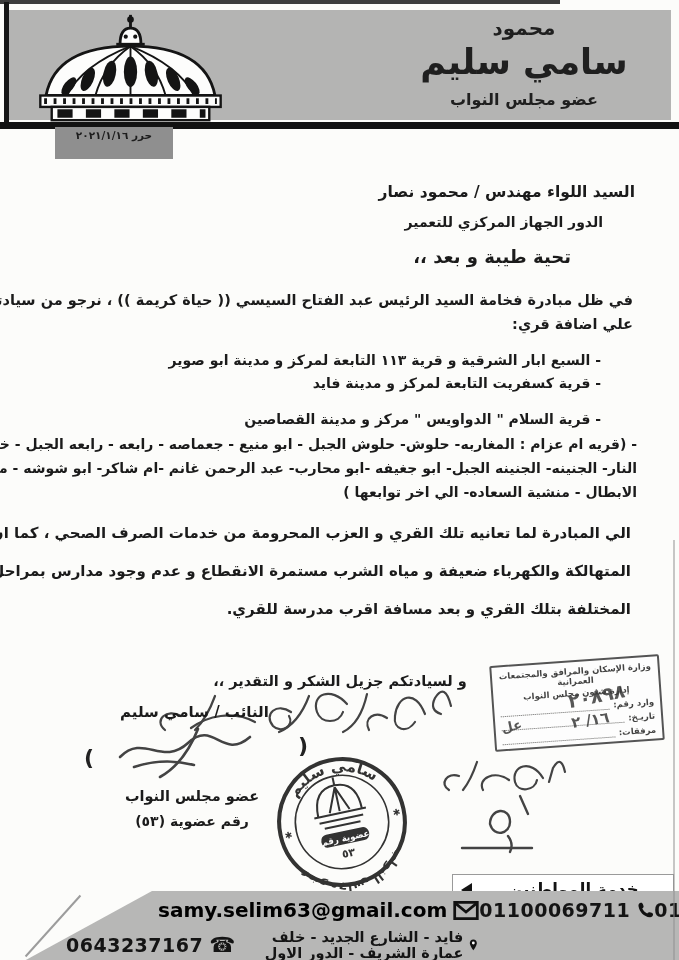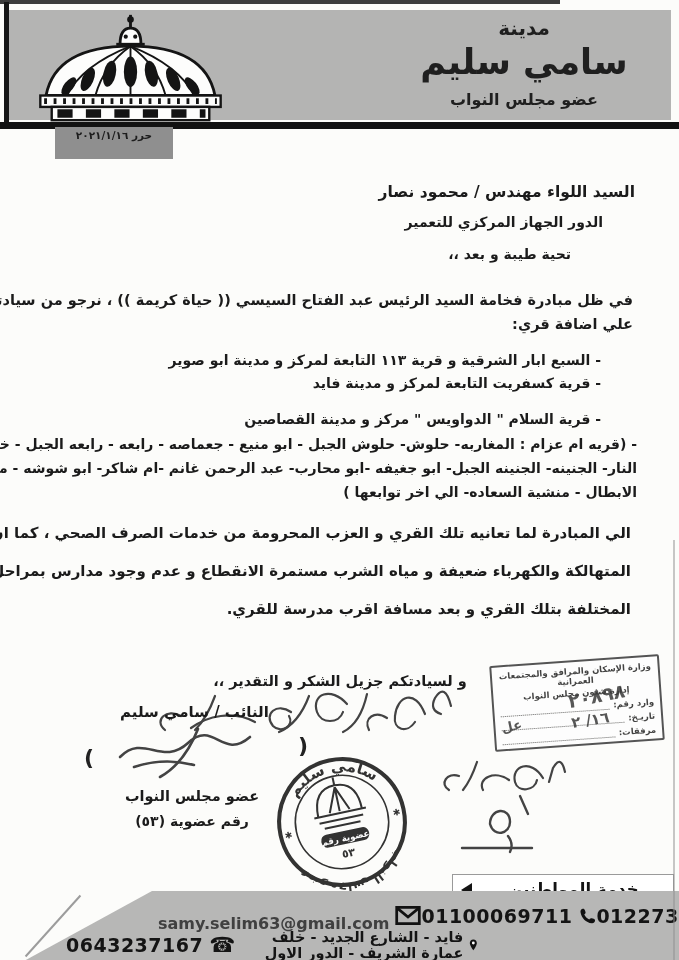--- a/index.html
+++ b/index.html
@@ -41,21 +41,21 @@
   .service-label{direction:rtl;font-size:16.5px;font-weight:bold;color:#141414;flex:1;text-align:center;}
   .footer{left:0;top:891px;width:679px;height:69px;background:#b7b7b6;}
   .footer-cut{position:absolute;left:0;top:0;width:152px;height:69px;background:#fcfcfa;
       clip-path:polygon(0 0,100% 0,17% 100%,0 100%);}
   .footer-cutline{position:absolute;left:52px;top:-6px;width:2px;height:82px;background:#9c9c9c;
       transform:rotate(42deg);}
   .frow1{position:absolute;left:158px;top:7px;right:12px;display:flex;justify-content:space-between;align-items:center;}
   .frow2{position:absolute;left:66px;top:38px;width:412px;display:flex;justify-content:space-between;align-items:center;}
   .fgroup{display:flex;align-items:center;gap:6px;}
   .fnum{font-size:19px;font-weight:bold;color:#141414;letter-spacing:.5px;}
-  .femail{font-size:16px;font-weight:bold;color:#404040;margin-top:16px;}
+  .femail{font-size:20px;font-weight:bold;color:#000000;}
   .faddr{direction:rtl;font-size:14.5px;font-weight:bold;color:#141414;}
   .tel-glyph{font-size:21px;font-weight:bold;color:#141414;line-height:1;}
   .edge-right{left:673px;top:540px;width:2px;height:420px;background:#8f8f8f;opacity:.5;}
 </style>
 </head>
 <body>
 
 <div class="page">
 
   <div class="abs band"></div>
@@ -88,31 +88,31 @@
       <ellipse cx="40" cy="78" rx="5" ry="11" transform="rotate(38 40 78)"></ellipse>
       <ellipse cx="170" cy="78" rx="5" ry="11" transform="rotate(-38 170 78)"></ellipse>
     </g>
     <rect x="10" y="88" width="190" height="12" fill="#fdfdfc" stroke="#141414" stroke-width="2.5"></rect>
     <line x1="14" y1="94" x2="196" y2="94" stroke="#141414" stroke-width="6" stroke-dasharray="3 7"></line>
     <rect x="22" y="100" width="166" height="14" fill="#fdfdfc" stroke="#141414" stroke-width="2.5"></rect>
     <line x1="28" y1="107" x2="184" y2="107" stroke="#141414" stroke-width="9" stroke-dasharray="16 14"></line>
   </svg>
 
   <div class="abs hdr-text">
-    <div class="hdr-role">مدينة</div>
+    <div class="hdr-role">محمود</div>
     <div class="hdr-name">سامي سليم</div>
     <div class="hdr-sub">عضو مجلس النواب</div>
   </div>
 
   <div class="abs divider"></div>
   <div class="abs date-smudge">حرر ٢٠٢١/١/١٦</div>
 
   <div class="ln" style="top:183px;right:44px;font-size:15.5px;">السيد اللواء مهندس / محمود نصار</div>
   <div class="ln" style="top:214px;right:76px;font-size:14px;">الدور الجهاز المركزي للتعمير</div>
-  <div class="ln" style="top:246px;right:108px;font-size:14px;">تحية طيبة و بعد ،،</div>
+  <div class="ln" style="top:246px;right:108px;font-size:18px;">تحية طيبة و بعد ،،</div>
 
   <div class="ln" style="top:292px;right:46px;font-size:14.5px;">في ظل مبادرة فخامة السيد الرئيس عبد الفتاح السيسي (( حياة كريمة )) ، نرجو من سيادتكم التكرم</div>
   <div class="ln" style="top:316px;right:46px;font-size:14.5px;">علي اضافة قري:</div>
 
   <div class="ln" style="top:352px;right:78px;font-size:14px;margin-left:32px;">- السبع ابار الشرقية و قرية ١١٣ التابعة لمركز و مدينة ابو صوير</div>
   <div class="ln" style="top:375px;right:78px;font-size:14px;">- قرية كسفريت التابعة لمركز و مدينة فايد</div>
 
   <div class="ln" style="top:411px;right:78px;font-size:14px;">- قرية السلام " الدواويس " مركز و مدينة القصاصين</div>
   <div class="ln" style="top:436px;right:42px;font-size:14px;">- (قريه ام عزام : المغاربه- حلوش- حلوش الجبل - ابو منيع - جعماصه - رابعه - رابعه الجبل - خط</div>
   <div class="ln" style="top:460px;right:42px;font-size:14px;">النار- الجنينه- الجنينه الجبل- ابو جغيفه -ابو محارب- عبد الرحمن غانم -ام شاكر- ابو شوشه - منشية</div>

